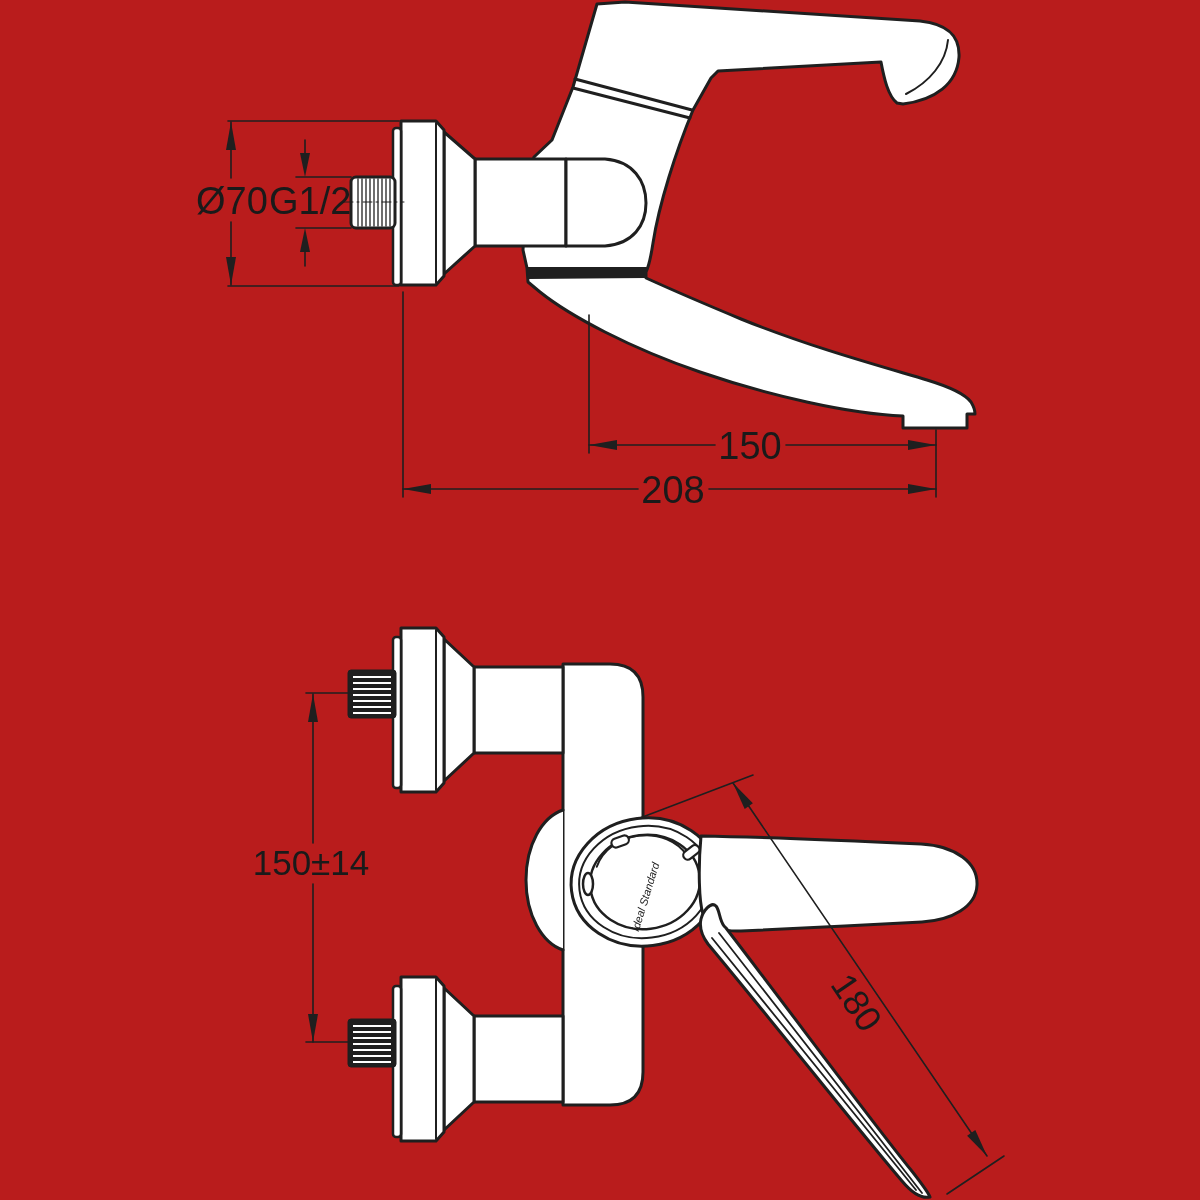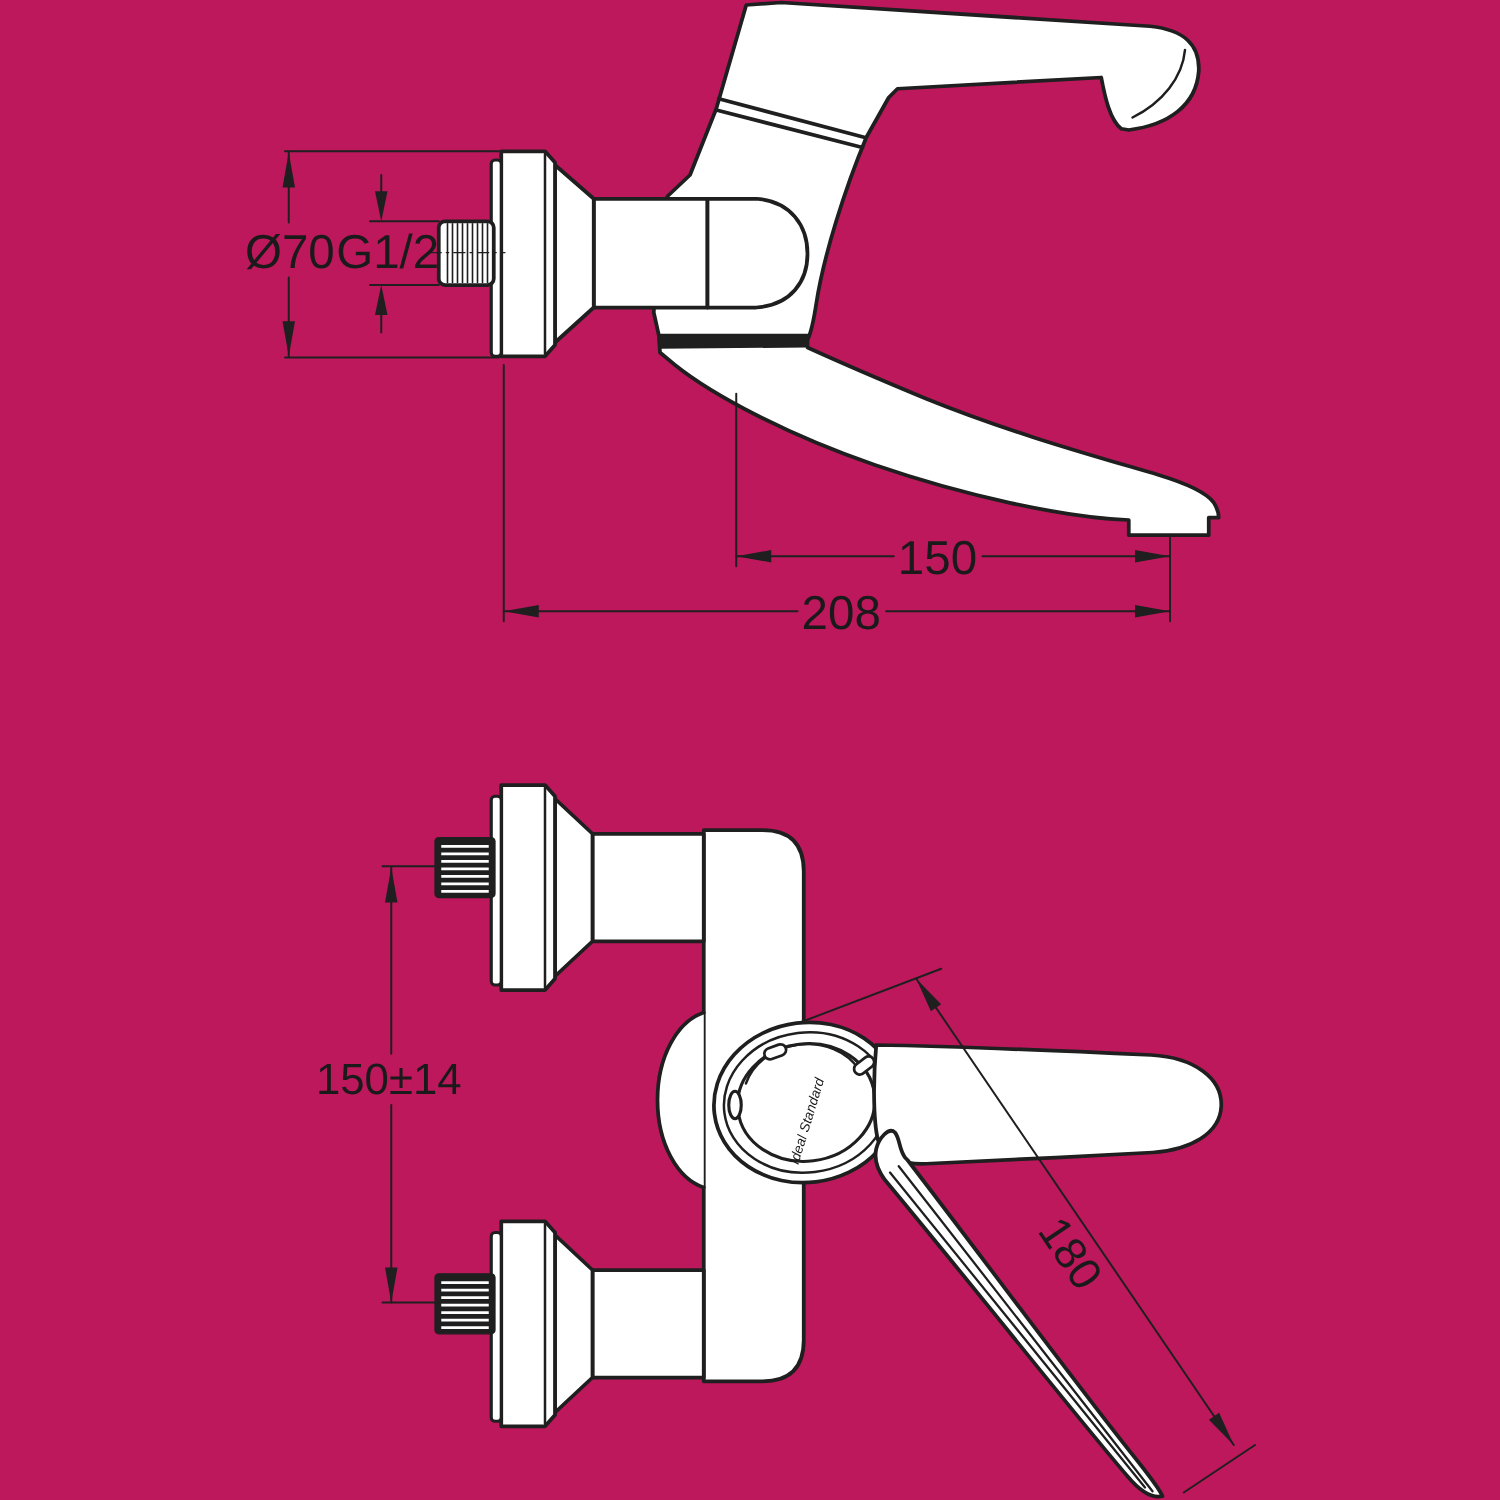--- a/index.html
+++ b/index.html
@@ -1,16 +1,16 @@
 <!DOCTYPE html>
 <html><head>
 <meta charset="utf-8">
 <style>
   html,body{margin:0;padding:0;background:#ffffff;}
-  .stage{width:1200px;height:1200px;position:relative;background:#be185d;overflow:hidden;}
+  .stage{width:1200px;height:1200px;position:relative;background:#b91c1c;overflow:hidden;}
   svg{display:block;}
   .dim-text{font-family:"Liberation Sans", sans-serif;fill:#1a1a1a;}
   .ink{stroke:#1f1f1f;fill:none;stroke-linecap:round;stroke-linejoin:round;}
   .fillw{fill:#ffffff;}
 </style>
 </head>
 <body>
 
 <div class="stage">
 <svg width="1200" height="1200" viewBox="0 0 1200 1200">

